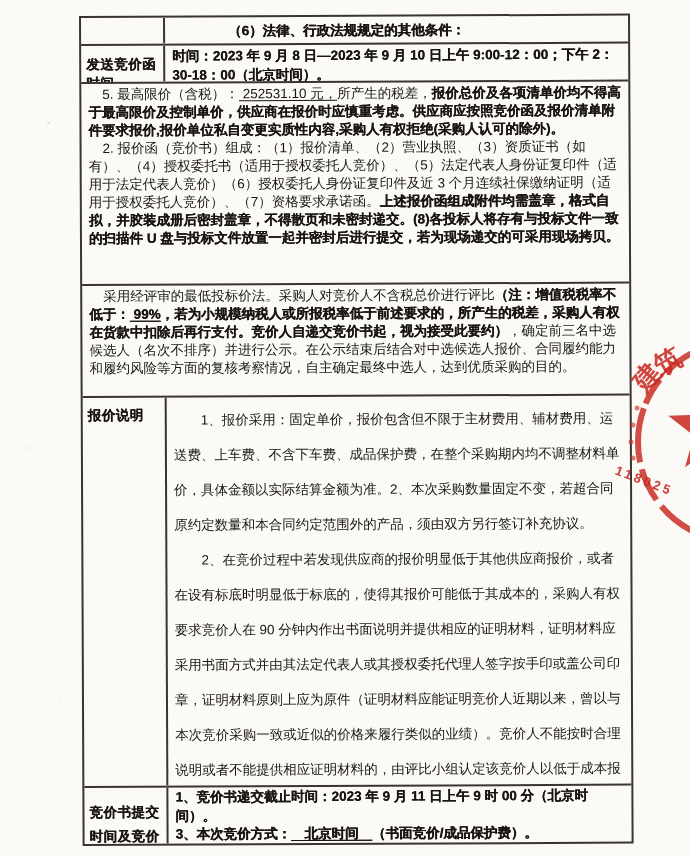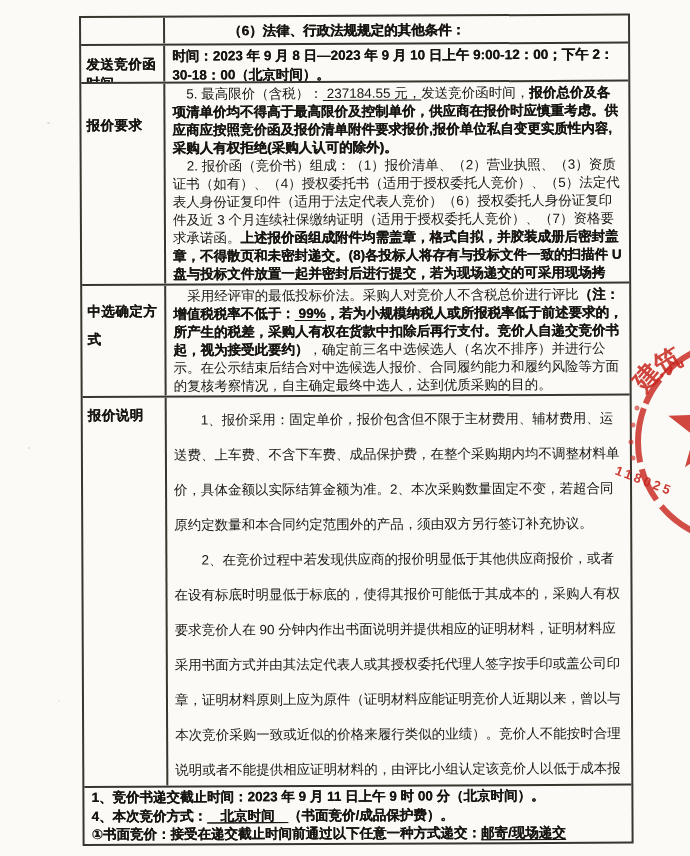--- a/index.html
+++ b/index.html
@@ -69,46 +69,45 @@
   </div>
 
   <div class="trow r1">
     <div class="cell label">发送竞价函时间</div>
     <div class="cell content">
         <div class="para indent-0"><span class="seg-b">时间：2023 年 9 月 8 日—2023 年 9 月 10 日上午 9:00-12：00；下午 2：30-18：00（北京时间）。</span></div>
       </div>
   </div>
 
   <div class="trow r2">
-    <div class="cell label">报价要求</div>
     <div class="cell content">
-        <div class="para indent-1"><span class="seg">5. 最高限价（含税）：</span><span class="seg seg-u"> 237184.55 元，</span><span class="seg">发送竞价函时间，</span><span class="seg-b">报价总价及各项清单价均不得高于最高限价及控制单价，供应商在报价时应慎重考虑。供应商应按照竞价函及报价清单附件要求报价,报价单位私自变更实质性内容,采购人有权拒绝(采购人认可的除外)。</span></div>
+        <div class="para indent-1"><span class="seg">5. 最高限价（含税）：</span><span class="seg seg-u"> 252531.10 元，</span><span class="seg">所产生的税差，</span><span class="seg-b">报价总价及各项清单价均不得高于最高限价及控制单价，供应商在报价时应慎重考虑。供应商应按照竞价函及报价清单附件要求报价,报价单位私自变更实质性内容,采购人有权拒绝(采购人认可的除外)。</span></div>
         <div class="para indent-1"><span class="seg">2. 报价函（竞价书）组成：（1）报价清单、（2）营业执照、（3）资质证书（如有）、（4）授权委托书（适用于授权委托人竞价）、（5）法定代表人身份证复印件（适用于法定代表人竞价）（6）授权委托人身份证复印件及近 3 个月连续社保缴纳证明（适用于授权委托人竞价）、（7）资格要求承诺函。</span><span class="seg-b">上述报价函组成附件均需盖章，格式自拟，并胶装成册后密封盖章，不得散页和未密封递交。(8)各投标人将存有与投标文件一致的扫描件 U 盘与投标文件放置一起并密封后进行提交，若为现场递交的可采用现场拷贝。</span></div>
       </div>
   </div>
 
   <div class="trow r3">
-    <div class="cell label">中选确定方式</div>
     <div class="cell content">
         <div class="para indent-1"><span class="seg">采用经评审的最低投标价法。采购人对竞价人不含税总价进行评比</span><span class="seg-b">（注：增值税税率不低于：</span><span class="seg-b seg-u"> 99%</span><span class="seg-b">，若为小规模纳税人或所报税率低于前述要求的，所产生的税差，采购人有权在货款中扣除后再行支付。竞价人自递交竞价书起，视为接受此要约）</span><span class="seg">，确定前三名中选候选人（名次不排序）并进行公示。在公示结束后结合对中选候选人报价、合同履约能力和履约风险等方面的复核考察情况，自主确定最终中选人，达到优质采购的目的。</span></div>
       </div>
   </div>
 
   <div class="trow r4">
     <div class="cell label">报价说明</div>
     <div class="cell content">
         <div class="para indent-2"><span class="seg">1、报价采用：固定单价，报价包含但不限于主材费用、辅材费用、运送费、上车费、不含下车费、成品保护费，在整个采购期内均不调整材料单价，具体金额以实际结算金额为准。2、本次采购数量固定不变，若超合同原约定数量和本合同约定范围外的产品，须由双方另行签订补充协议。</span></div>
         <div class="para indent-2"><span class="seg">2、在竞价过程中若发现供应商的报价明显低于其他供应商报价，或者在设有标底时明显低于标底的，使得其报价可能低于其成本的，采购人有权要求竞价人在 90 分钟内作出书面说明并提供相应的证明材料，证明材料应采用书面方式并由其法定代表人或其授权委托代理人签字按手印或盖公司印章，证明材料原则上应为原件（证明材料应能证明竞价人近期以来，曾以与本次竞价采购一致或近似的价格来履行类似的业绩）。竞价人不能按时合理说明或者不能提供相应证明材料的，由评比小组认定该竞价人以低于成本报价竞标，其报价作无效处理，并有权将该竞价人列入采购人黑名单。</span></div>
       </div>
   </div>
 
   <div class="trow r5">
+    <div class="cell label">竞价书提交时间及竞价</div>
     <div class="cell content">
         <div class="para indent-0"><span class="seg-b">1、竞价书递交截止时间：2023 年 9 月 11 日上午 9 时 00 分（北京时间）。</span></div>
-        <div class="para indent-0"><span class="seg-b">4、本次竞价方式：</span><span class="seg-b seg-u">　北京时间　</span><span class="seg-b">（书面竞价/成品保护费）。</span></div>
+        <div class="para indent-0"><span class="seg-b">3、本次竞价方式：</span><span class="seg-b seg-u">　北京时间　</span><span class="seg-b">（书面竞价/成品保护费）。</span></div>
         <div class="para indent-0"><span class="seg-b">①书面竞价：接受在递交截止时间前通过以下任意一种方式递交：</span><span class="seg-b seg-u">邮寄/现场递交</span></div>
       </div>
   </div>
 
 </div>
 
 <svg class="stamp" viewBox="0 0 120 230" width="120" height="230">
   <g opacity="0.82" fill="none" stroke="#c8271f">
     <circle cx="138" cy="112" r="100" stroke-width="6" stroke-dasharray="34 7 55 5 28 9 60 6 40 8"></circle>
   </g>

